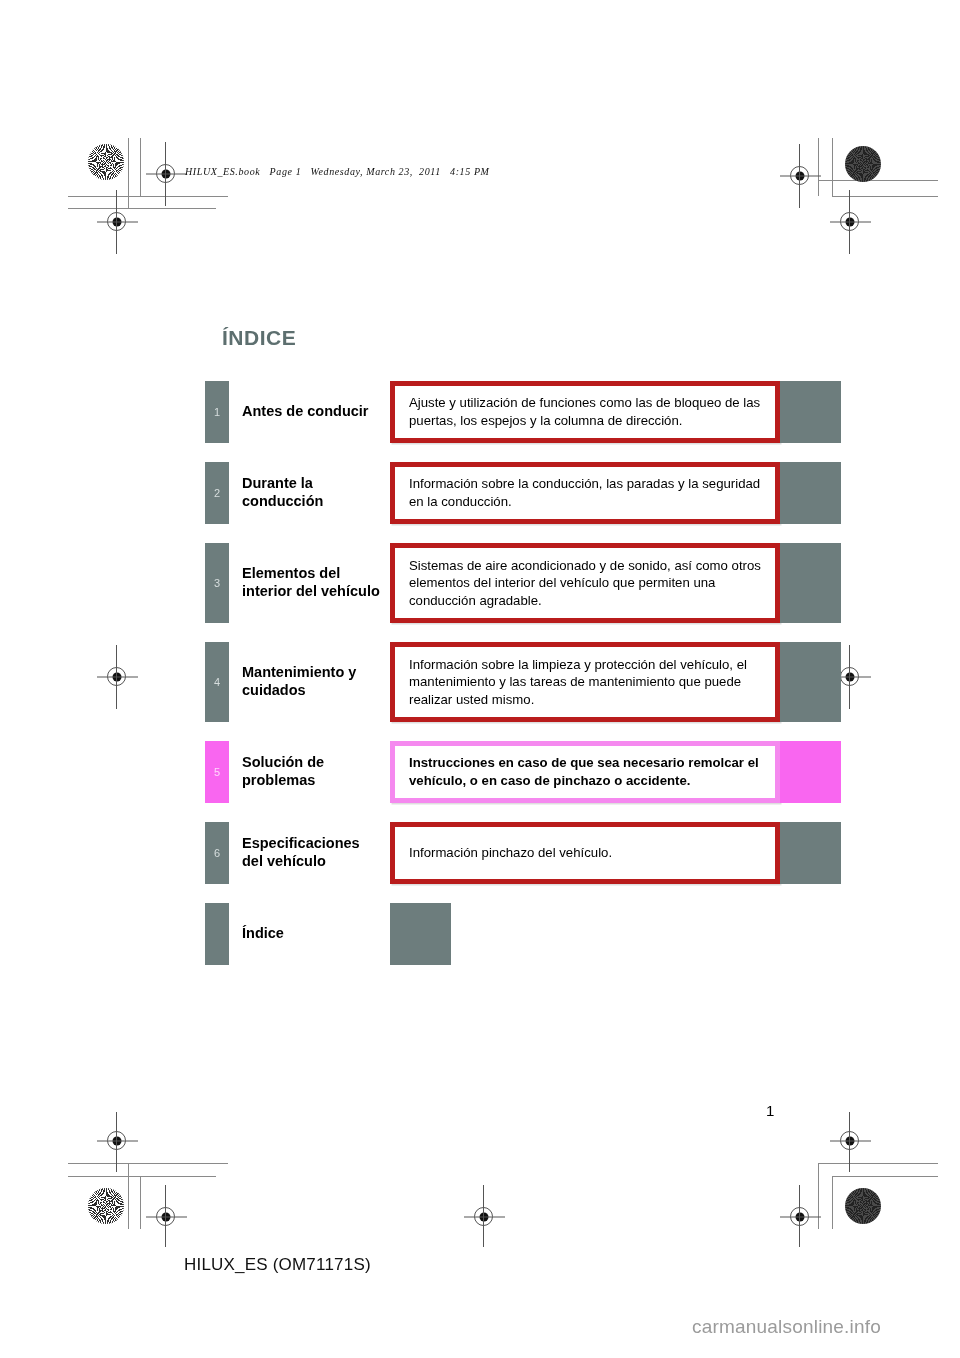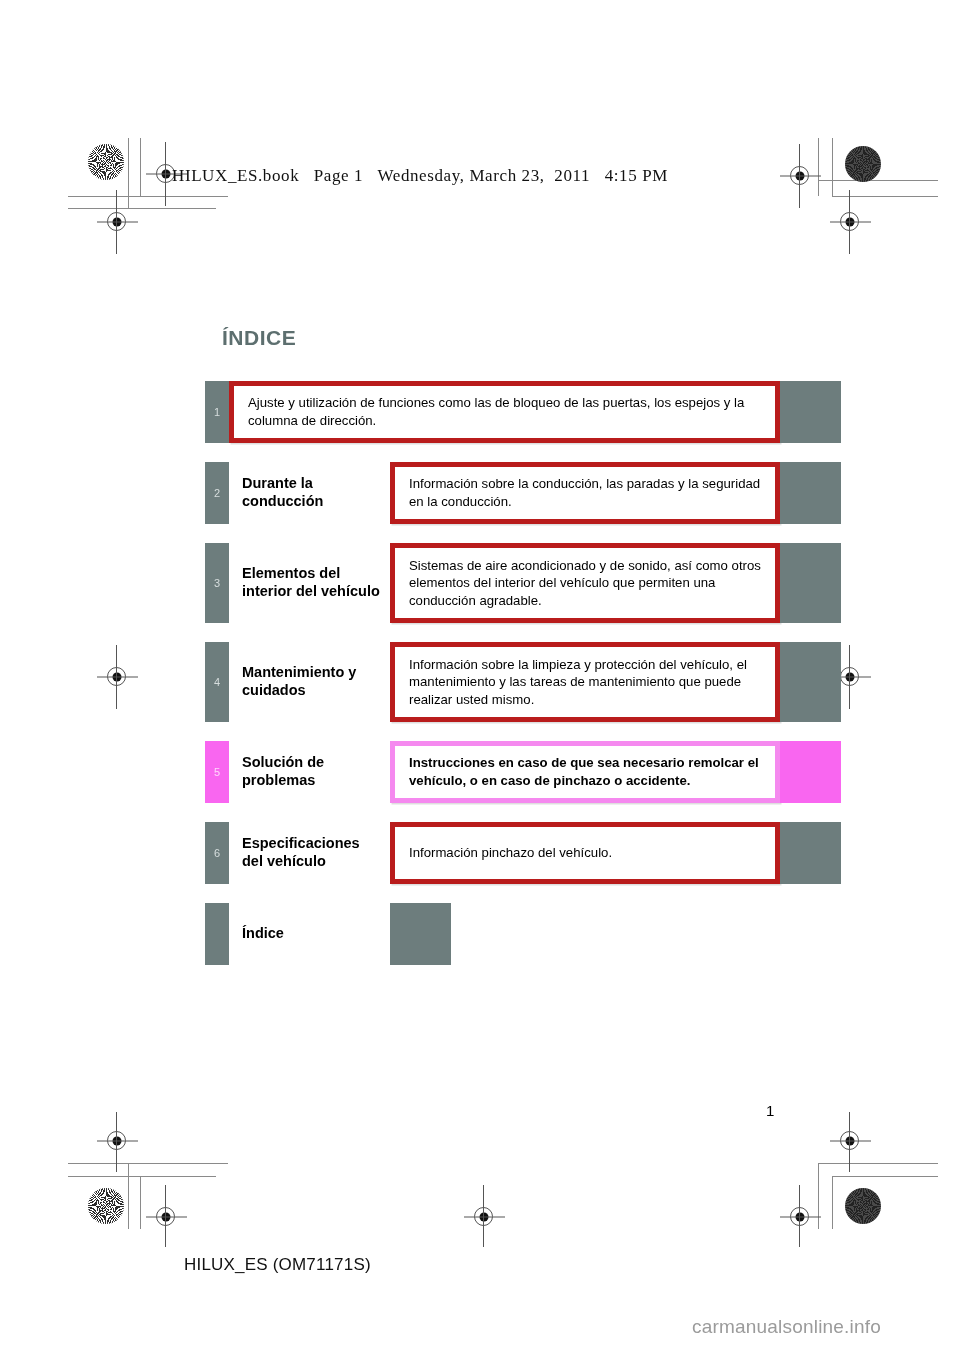--- a/index.html
+++ b/index.html
@@ -59,27 +59,28 @@
       repeating-conic-gradient(#2c2c2c 0deg 3deg, #ffffff 3deg 6deg);
   }
   .rosette.dark {
     background:
       repeating-conic-gradient(#222 0deg 3deg, #4a4a4a 3deg 6deg);
   }
 
   
   .book-header {
     position: absolute;
-    left: 172px;
+    left: 185px;
     top: 166px;
     font-family: "Liberation Serif", serif;
-    font-size: 17px;
+    font-size: 10px;
     letter-spacing: 0.6px;
     color: #111;
     white-space: pre;
+    font-style: italic;
   }
 
   
   .page-title {
     position: absolute;
     left: 222px;
     top: 312px;
     font-size: 21px;
     font-weight: bold;
     color: #5d6f6f;
@@ -238,20 +239,21 @@
 <div class="book-header">HILUX_ES.book   Page 1   Wednesday, March 23,  2011   4:15 PM</div>
 
 <h1 class="page-title">ÍNDICE</h1>
 
 <div class="toc">
 
   <div class="toc-row h-2line">
     <div class="tab-strip">
       <span class="tab-number">1</span>
     </div>
+    <div class="row-title">Antes de conducir</div>
     <div class="row-desc">Ajuste y utilización de funciones como las de bloqueo de las puertas, los espejos y la columna de dirección.</div>
     <div class="tab-tail"></div>
   </div>
 
   <div class="toc-row h-2line">
     <div class="tab-strip">
       <span class="tab-number">2</span>
     </div>
     <div class="row-title">Durante la conducción</div>
     <div class="row-desc">Información sobre la conducción, las paradas y la seguridad en la conducción.</div>

